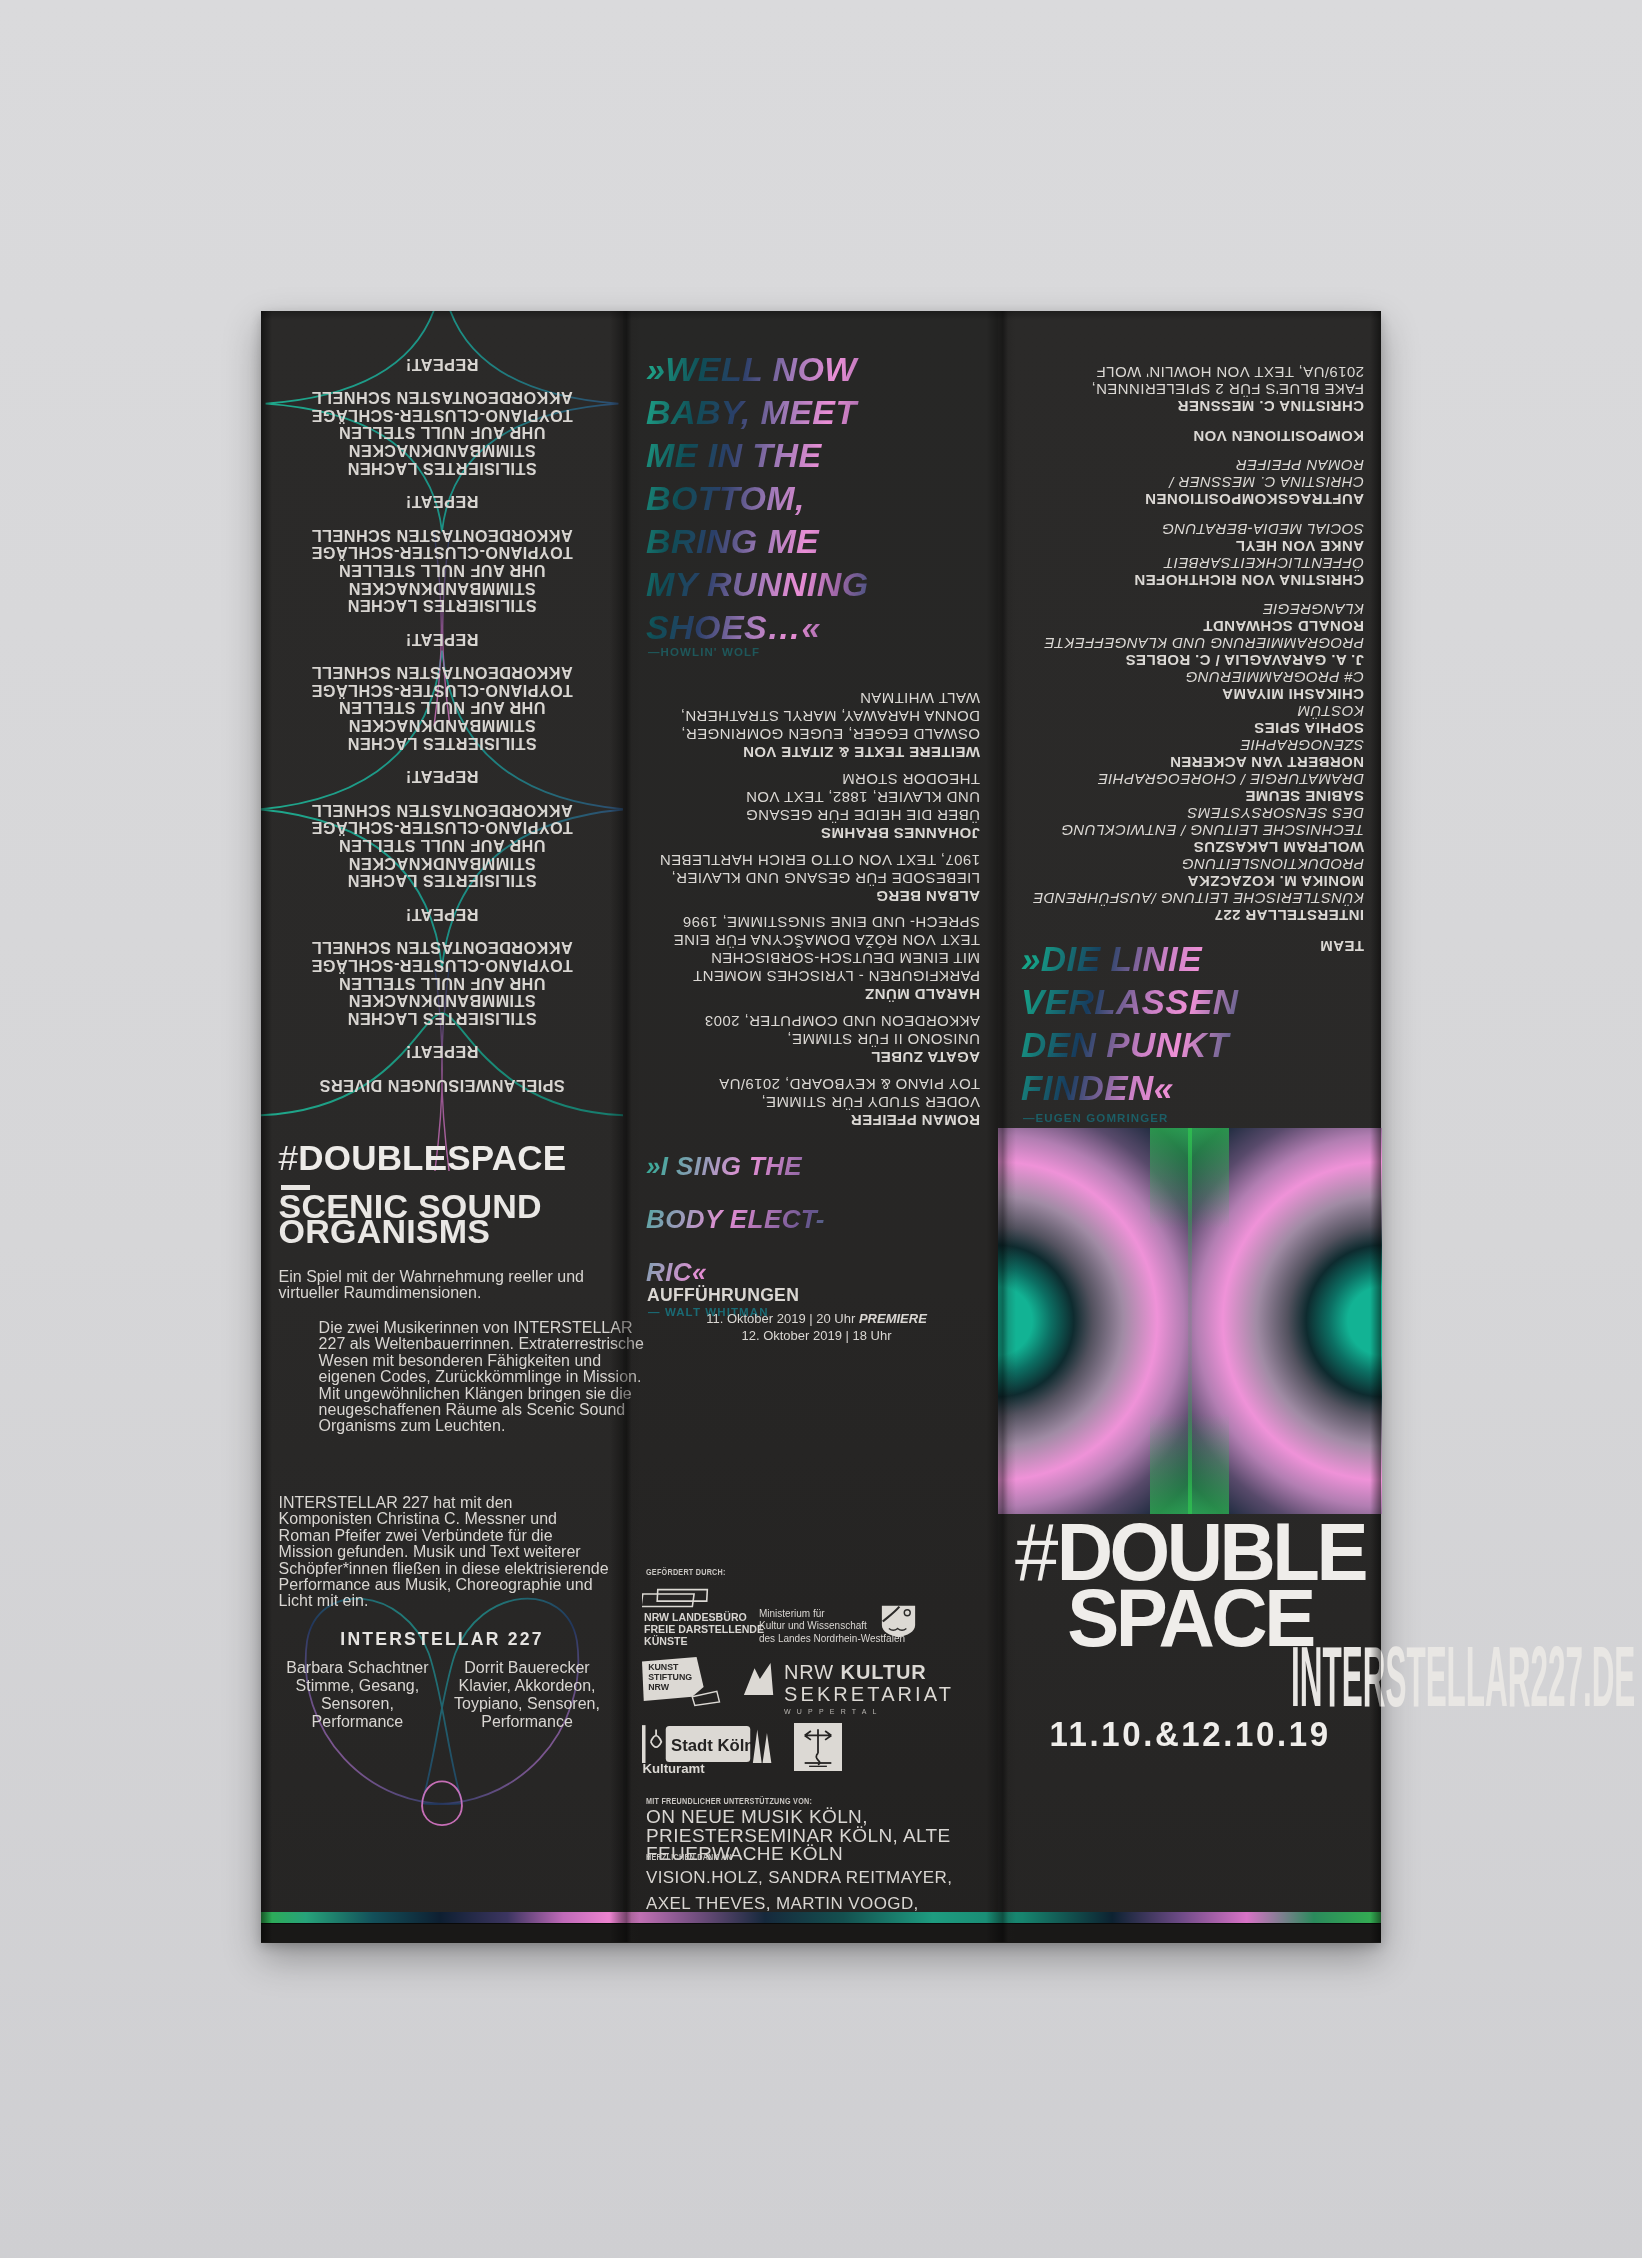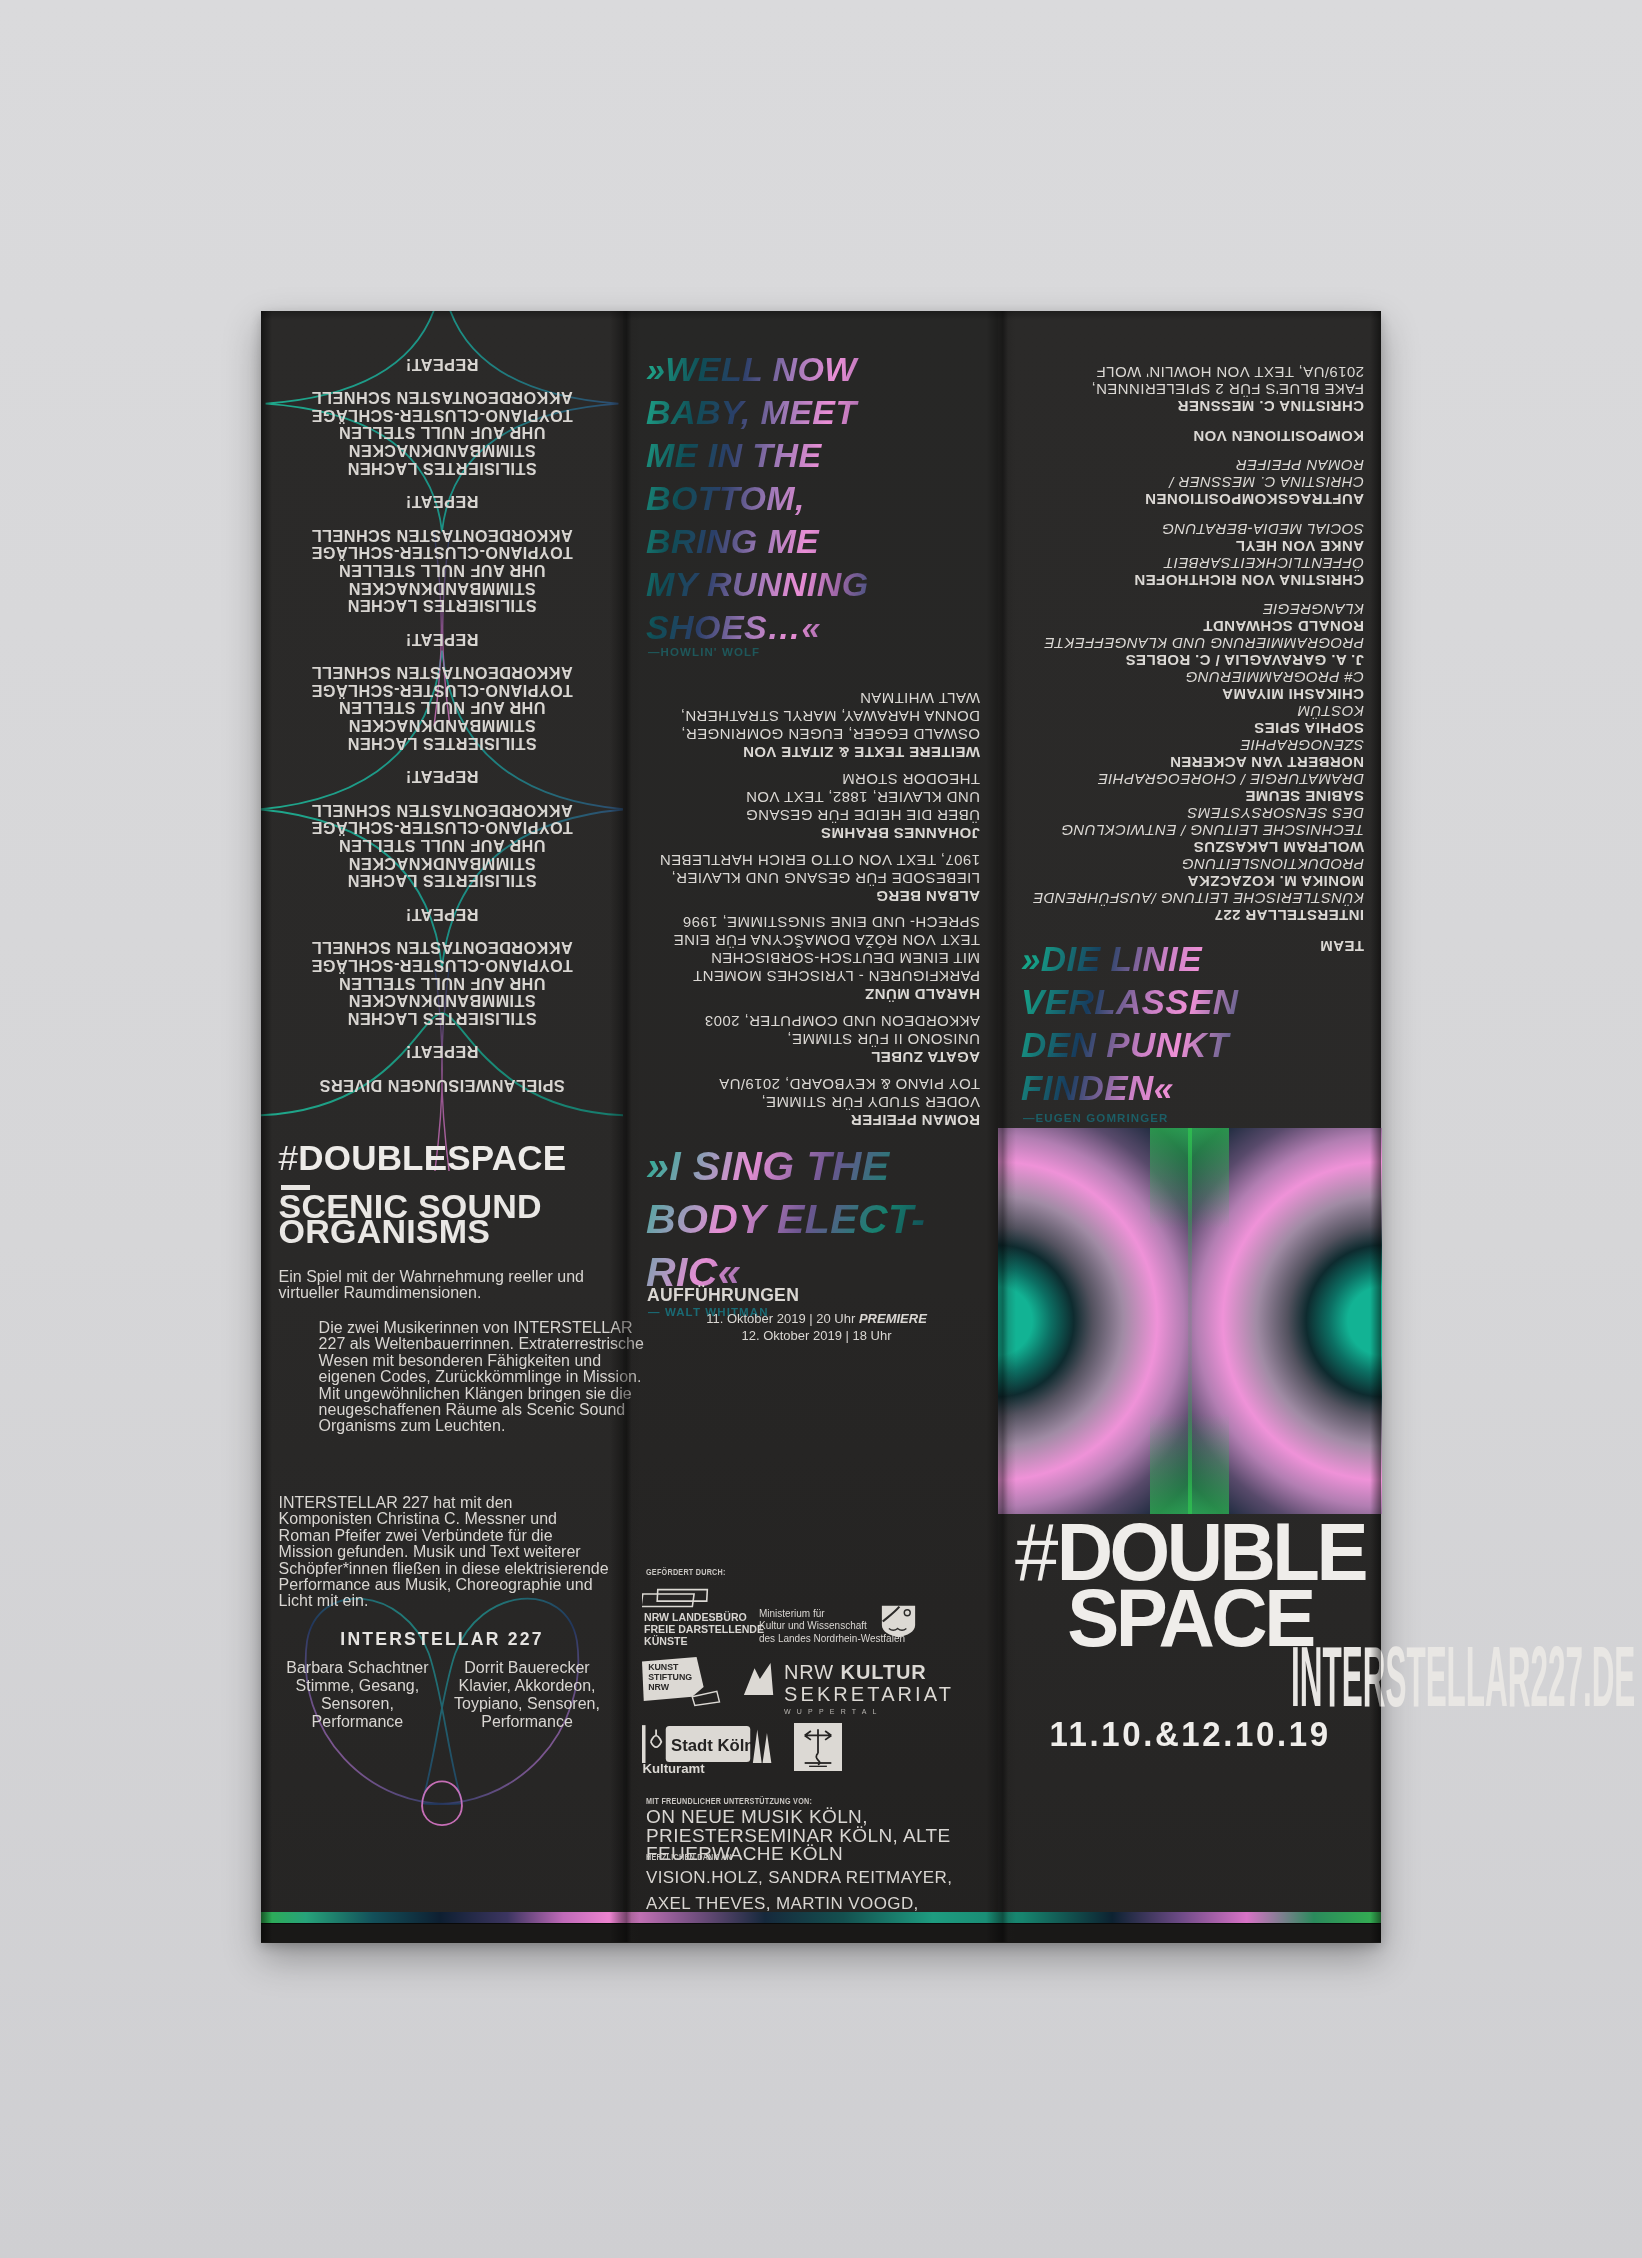--- a/index.html
+++ b/index.html
@@ -43,21 +43,21 @@
   #lp-para2{left:17.6px;top:1009px;width:330px;margin-left:40px;}
   #lp-para3{left:17.6px;top:1184px;width:330px;}
   #lp-ensemble{left:0;top:1318px;width:362px;text-align:center;font-size:17.6px;font-weight:700;letter-spacing:2.2px;color:#e6e4e1;}
   .member{top:1348px;width:168px;text-align:center;font-size:16px;line-height:18px;color:#d9d6d2;}
   #member-0{left:12.4px;}
   #member-1{left:182px;}
   
   #quote1{left:23px;top:37px;width:337px;font-size:34px;line-height:43px;}
   #quote1-attr{left:25px;top:335px;opacity:.85;}
   #works-rot{left:19.4px;top:369px;width:338px;}
-  #quote2{left:23px;top:829px;width:337px;font-size:41px;line-height:53px;}
+  #quote2{left:23px;top:829px;width:337px;font-size:26px;line-height:53px;}
   #quote2-attr{left:25px;top:995px;color:#1a6a74;}
   .info-sec{left:24px;width:339px;color:#dad7d3;}
   .info-sec .hd{font-size:17.6px;font-weight:700;letter-spacing:0.3px;margin-bottom:3.5px;}
   .info-sec .ln{font-size:13px;line-height:17px;text-align:center;}
   .info-sec .prem{font-weight:700;font-style:italic;}
   #info-auff{top:974px;}
   #info-tickets{top:1039px;}
   #info-ort{top:1122px;}
   #lbl-gefoerdert{left:23px;top:1256px;}
   #logo-landesbuero{left:19.4px;top:1276px;}

